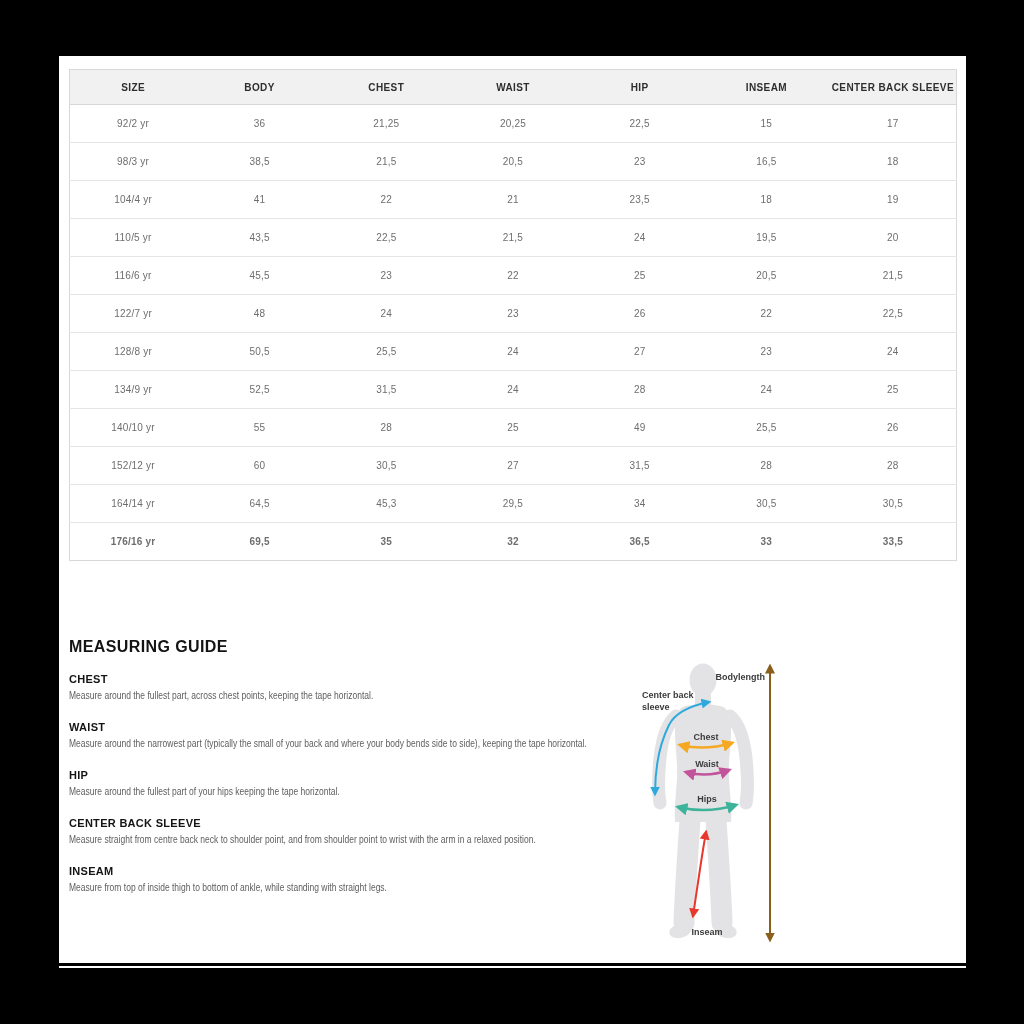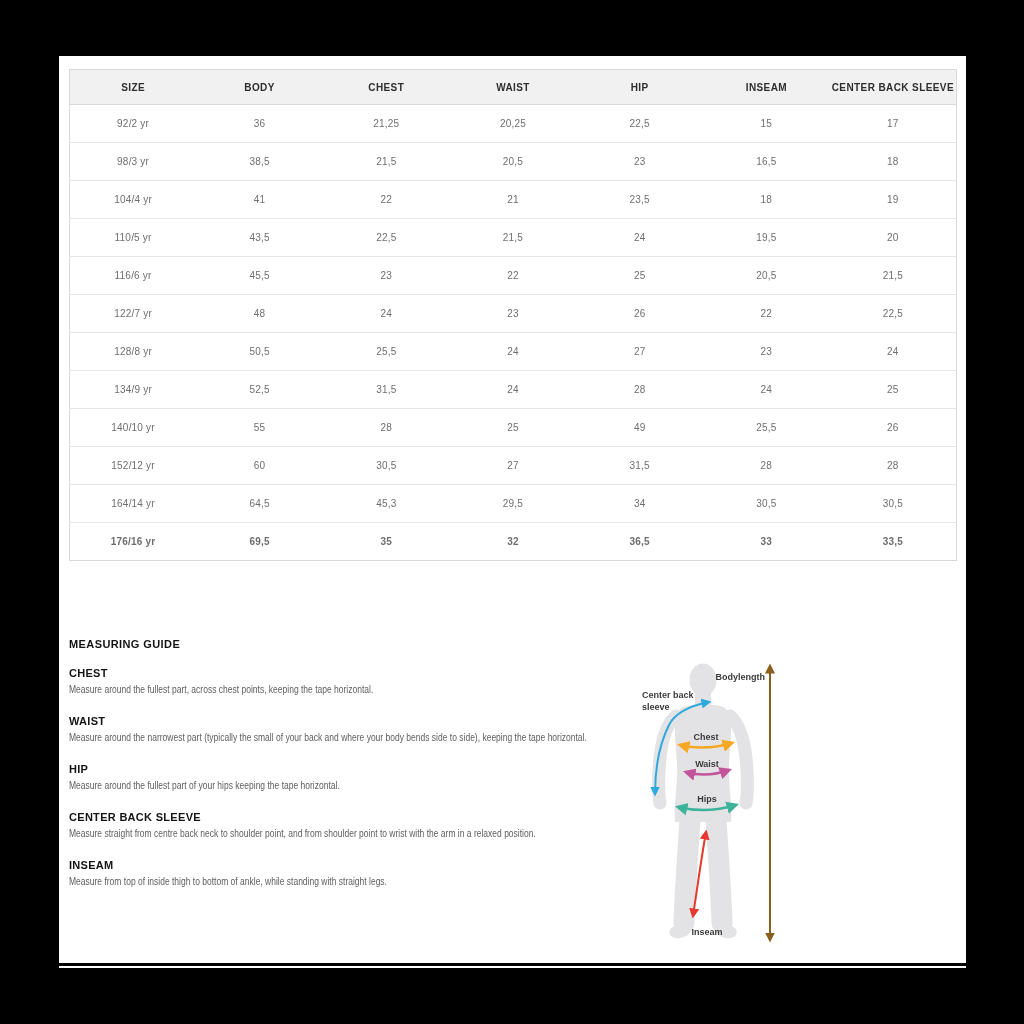--- a/index.html
+++ b/index.html
@@ -27,21 +27,21 @@
   }
   table.size tbody td{
     height:37px;text-align:center;vertical-align:middle;
     font-size:10px;color:#6e6e6e;letter-spacing:.2px;
     border-bottom:1px solid #e5e5e5;padding:0;
   }
   table.size tbody tr:last-child td{border-bottom:none;font-weight:bold;}
   
   .guide{position:absolute;left:10px;top:582px;width:600px;}
   .guide-title{
-    font-size:11px;font-weight:bold;color:#141414;letter-spacing:.4px;
+    font-size:16px;font-weight:bold;color:#141414;letter-spacing:.4px;
     margin:0 0 17px 0;
   }
   .sec{margin:0 0 19px 0;}
   .sec h3{
     font-size:11px;font-weight:bold;color:#141414;letter-spacing:.3px;
     margin:0 0 4px 0;
   }
   .sec p{
     margin:0;font-size:10px;color:#5e5e5e;line-height:13px;
     white-space:nowrap;transform:scaleX(.85);transform-origin:left top;

